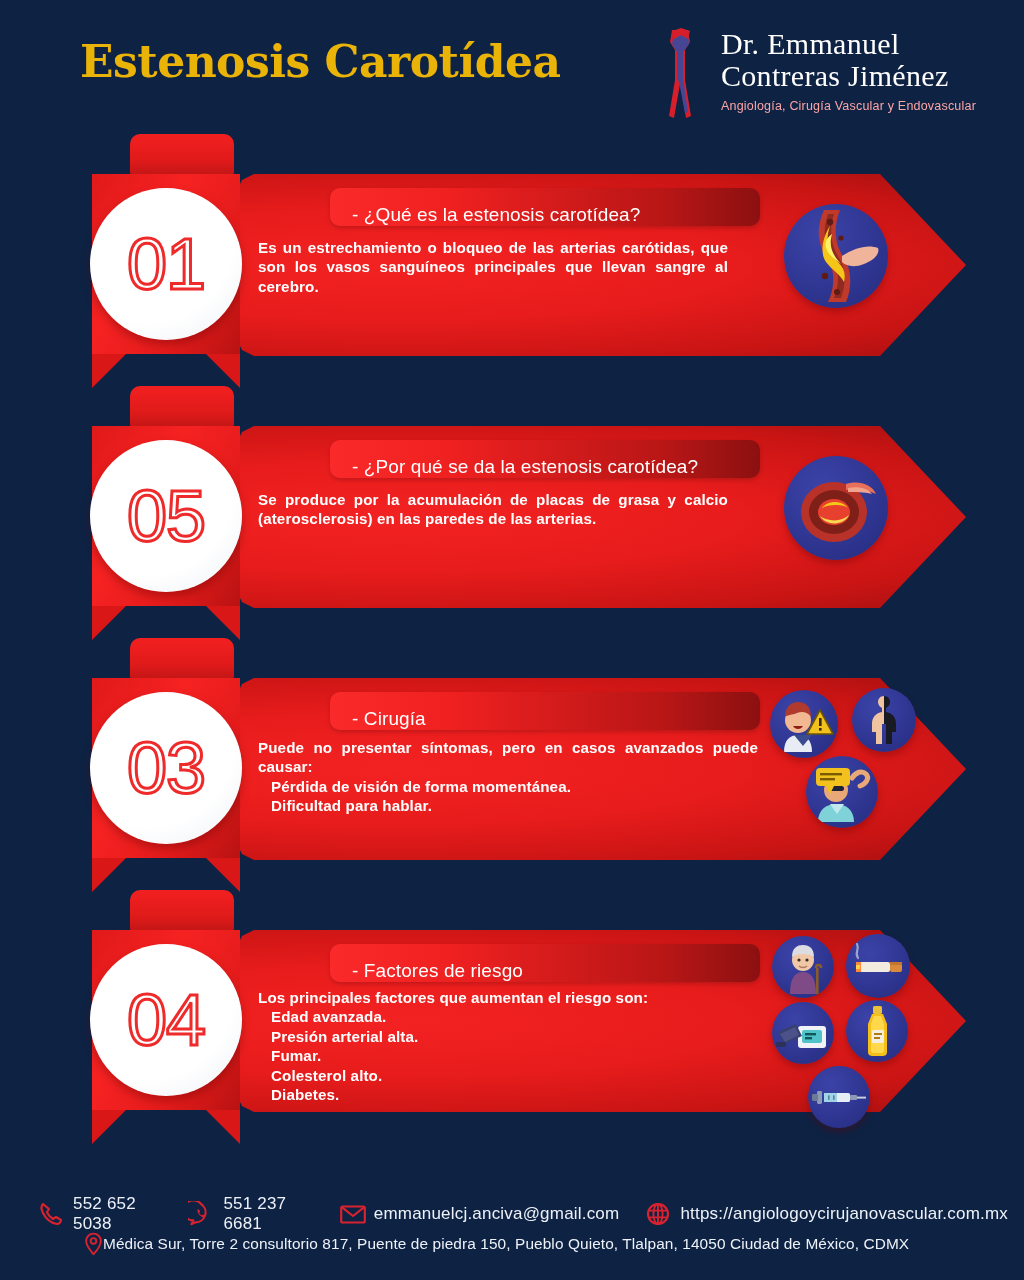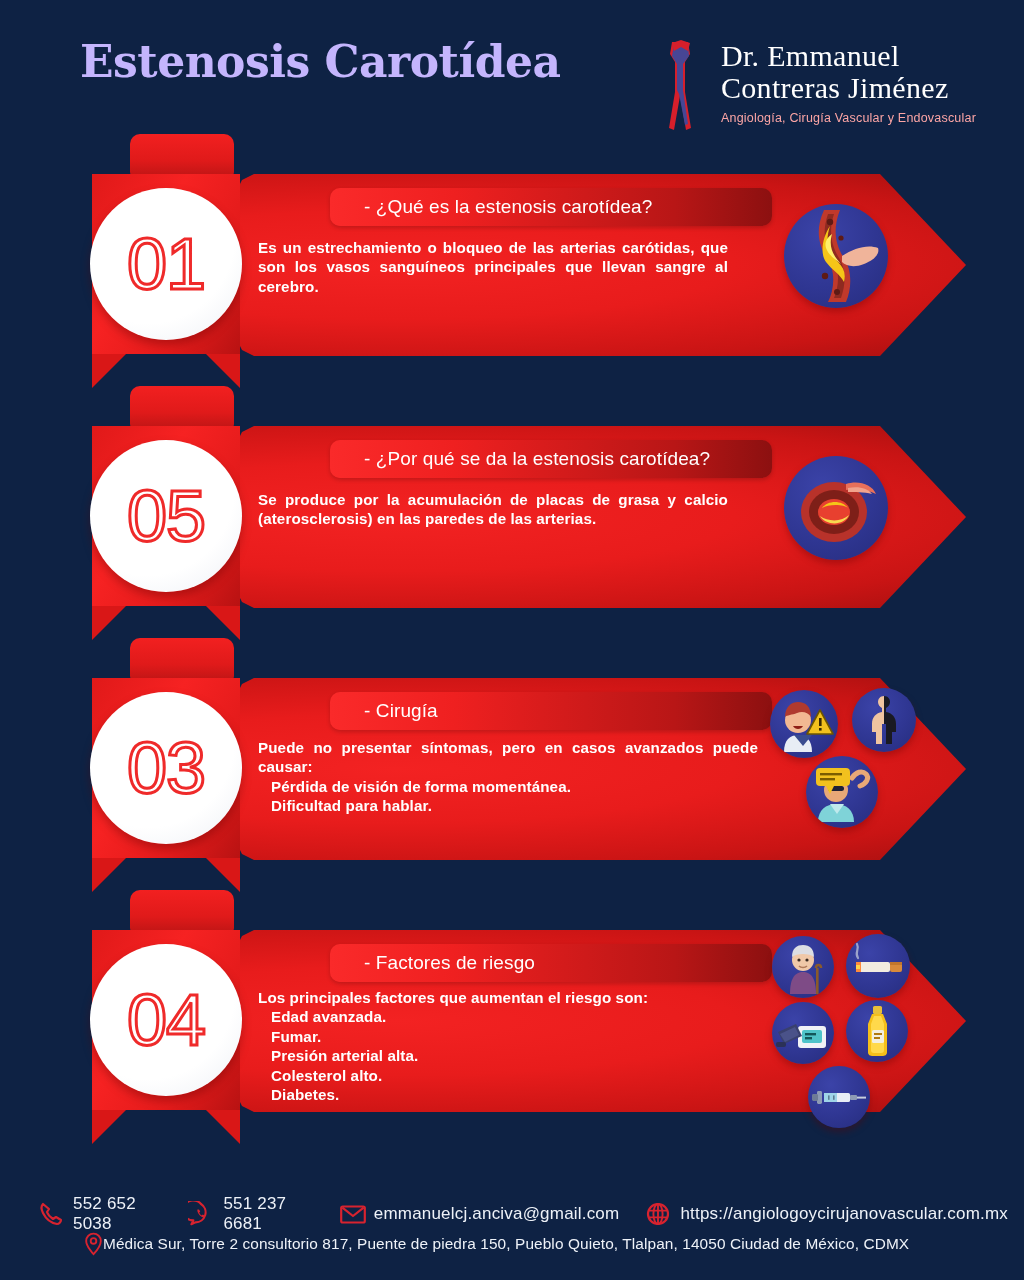--- a/index.html
+++ b/index.html
@@ -12,23 +12,23 @@
   }
 
   
   .header{position:absolute;top:0;left:0;width:1024px;height:140px;}
   .title{
     position:absolute;left:80px;top:36px;
     font-family:"DejaVu Serif", serif;
     font-weight:bold;
     font-size:44px;
     letter-spacing:-0.5px;
-    color:#c4b5fd;
-  }
-  .logo-wrap{position:absolute;right:48px;top:26px;display:flex;align-items:flex-start;gap:14px;margin-top:12px;}
+    color:#eab308;
+  }
+  .logo-wrap{position:absolute;right:48px;top:26px;display:flex;align-items:flex-start;gap:14px;}
   .logo-mark{width:52px;height:98px;position:relative;flex:none;}
   .brand{display:flex;flex-direction:column;justify-content:flex-start;padding-top:2px;}
   .brand-l1,.brand-l2{
     font-family:"Liberation Serif", serif;
     font-size:30px;color:#ffffff;line-height:1.08;letter-spacing:0.3px;
   }
   .brand-sub{
     font-family:"Liberation Sans", sans-serif;
     font-size:12.5px;color:#fca5a5;margin-top:6px;letter-spacing:0.2px;
   }
@@ -83,23 +83,22 @@
     position:absolute;left:0;top:0;width:730px;height:182px;
     background:radial-gradient(ellipse at 22% 50%,#f32222 0%,#e81c1c 42%,#c91414 78%,#a81010 100%);
     clip-path:polygon(0 18px,0 164px,6px 176px,18px 182px,644px 182px,730px 91px,644px 0,18px 0,6px 6px);
     border-radius:4px;
   }
   .pill{
     position:absolute;left:94px;top:14px;height:38px;
     width:430px;
     border-radius:10px;
     background:linear-gradient(90deg,#fa2a2a 0%,#ef2020 28%,#b81616 78%,#8c1010 100%);
-    display:flex;align-items:center;
+    display:flex;align-items:flex-end;
     box-shadow:0 2px 4px rgba(0,0,0,.18);
-    padding-left:12px;
   }
   .pill span{
     margin-left:22px;
     font-size:19px;color:#ffffff;letter-spacing:0.1px;font-weight:400;
   }
   .body-text{
     position:absolute;left:22px;top:64px;width:470px;
     color:#ffffff;font-size:15.2px;font-weight:bold;line-height:1.28;
     letter-spacing:0.1px;
   }
@@ -277,22 +276,22 @@
     </div>
   </div>
   <div class="panel">
     <div class="panel-body"></div>
     <div class="pill">
       <span>- Factores de riesgo</span>
     </div>
     <div class="body-text" style="width:470px;top:58px;">
       <span class="lead">Los principales factores que aumentan el riesgo son:</span>
       <span class="bullet">Edad avanzada.</span>
+      <span class="bullet">Presión arterial alta.</span>
       <span class="bullet">Fumar.</span>
-      <span class="bullet">Presión arterial alta.</span>
       <span class="bullet">Colesterol alto.</span>
       <span class="bullet">Diabetes.</span>
     </div>
     <div class="icons">
       <div class="ic" style="left:10px;top:6px;width:62px;height:62px;">
         <svg viewBox="0 0 62 62" width="62" height="62">
           <path d="M18 58 C18 42 23 36 31 36 C39 36 44 42 44 58 Z" fill="#7e4b86"></path>
           <circle cx="31" cy="24" r="11" fill="#f0c8a8"></circle>
           <path d="M20 21 C20 12 25 9 31 9 C38 9 42 13 42 21 C38 17 24 17 20 21 Z" fill="#dcdde3"></path>
           <circle cx="27" cy="24" r="1.6" fill="#3a2a20"></circle>

